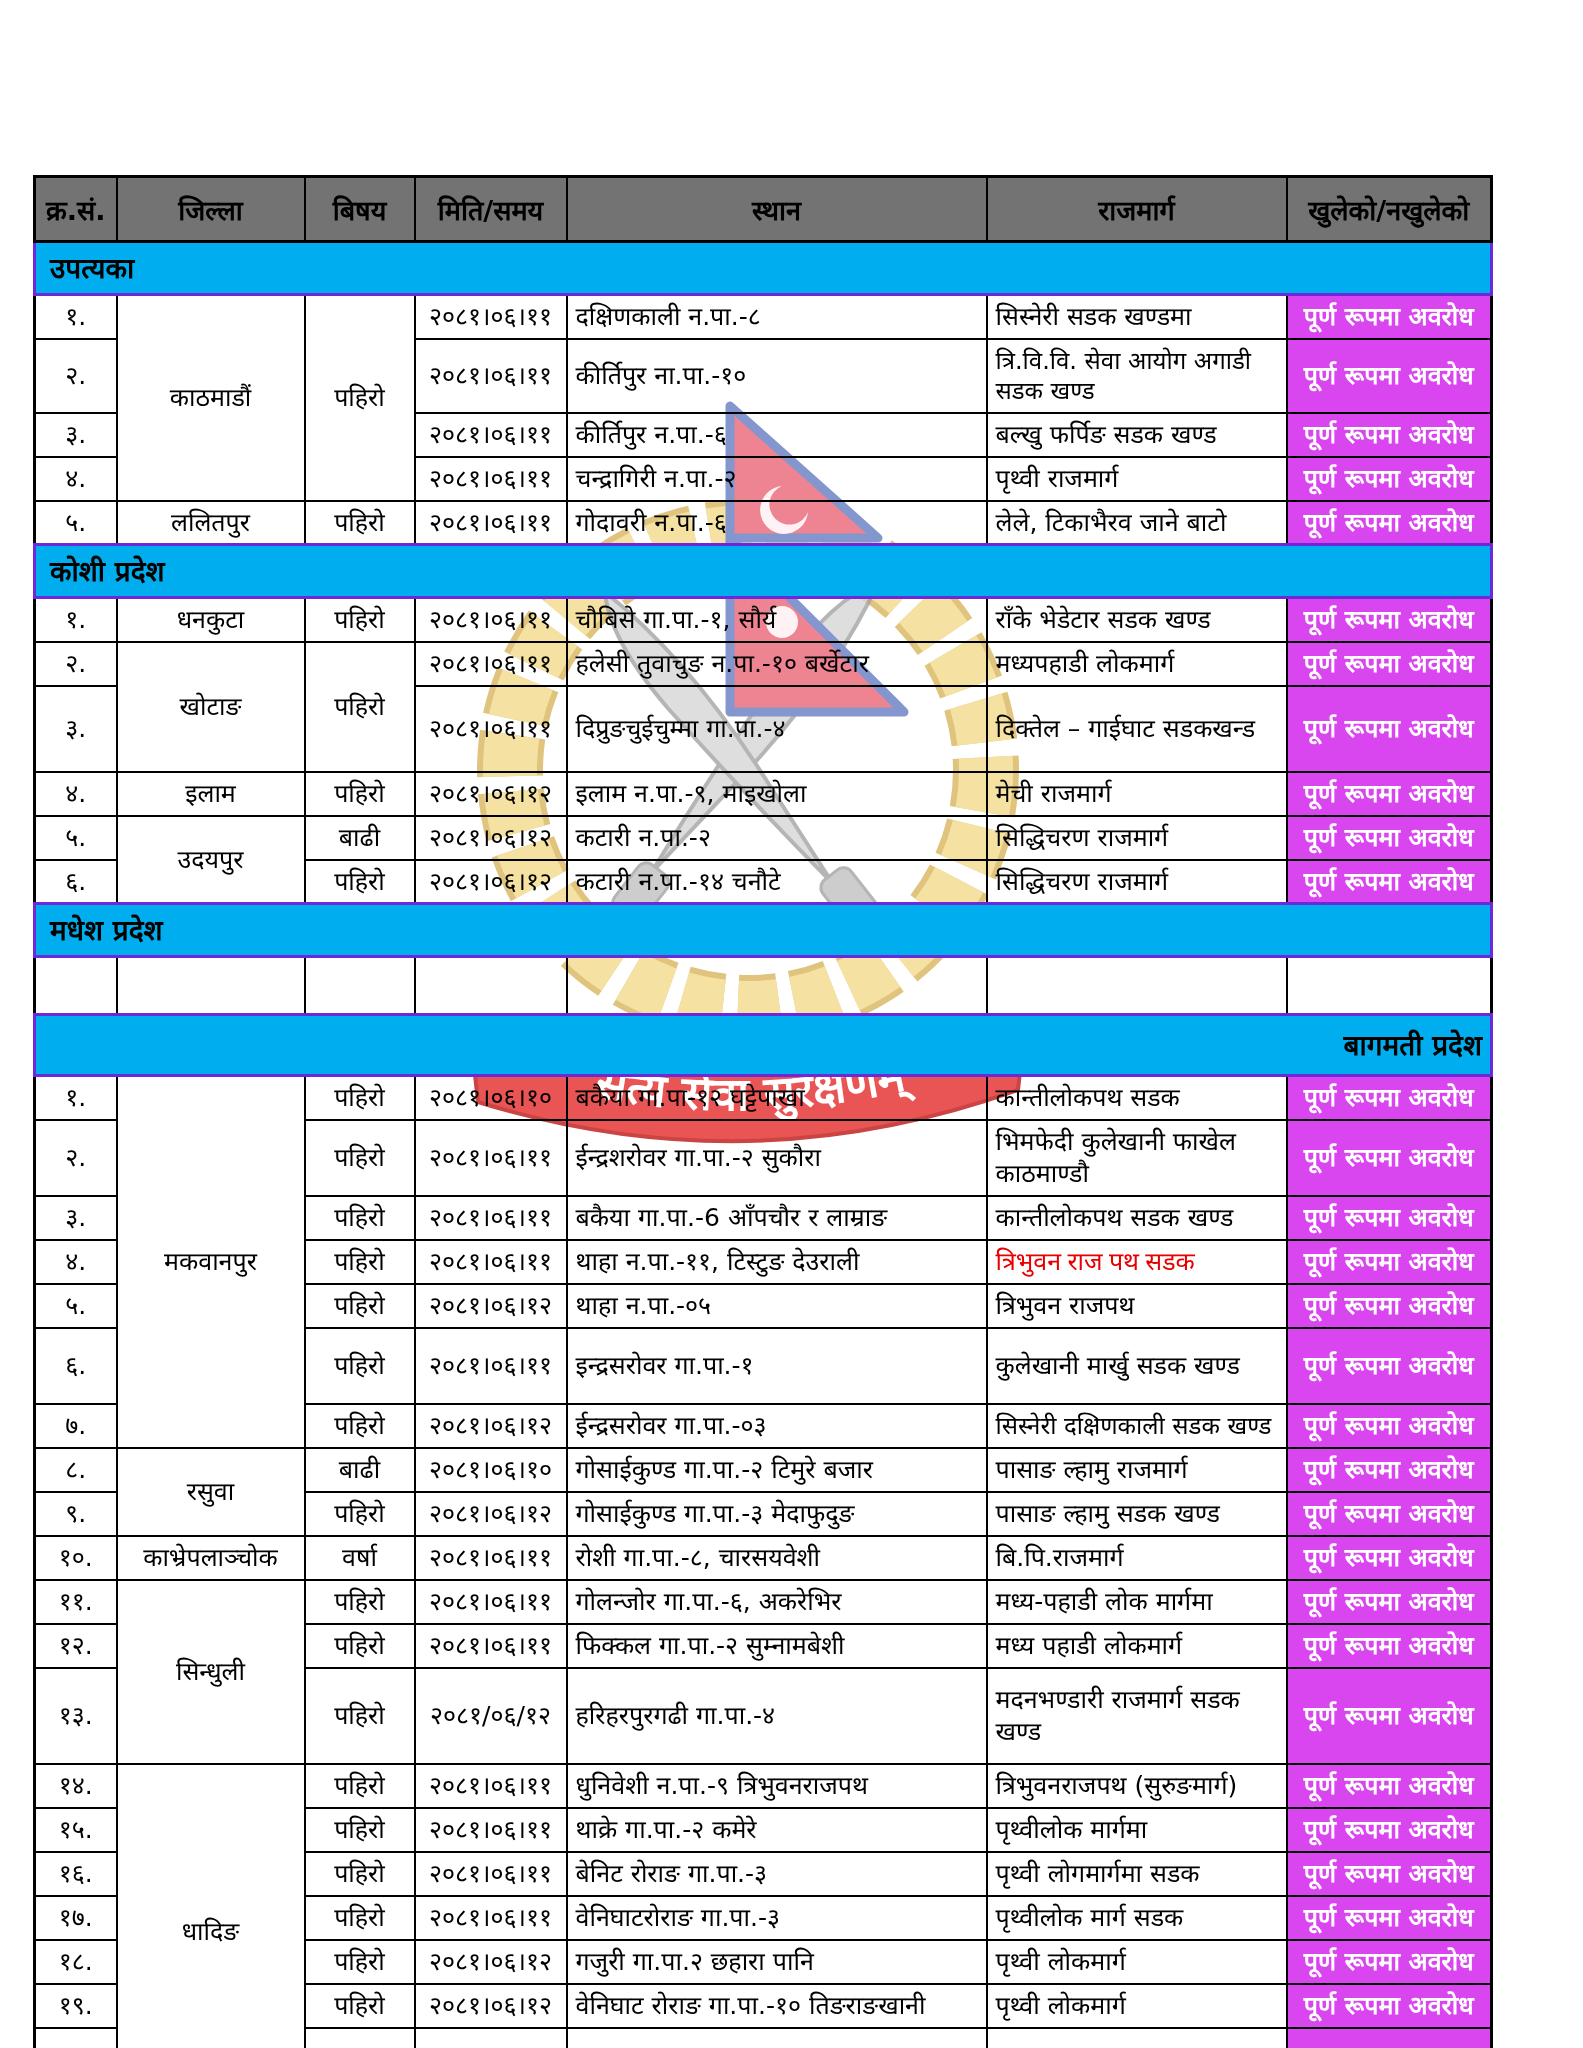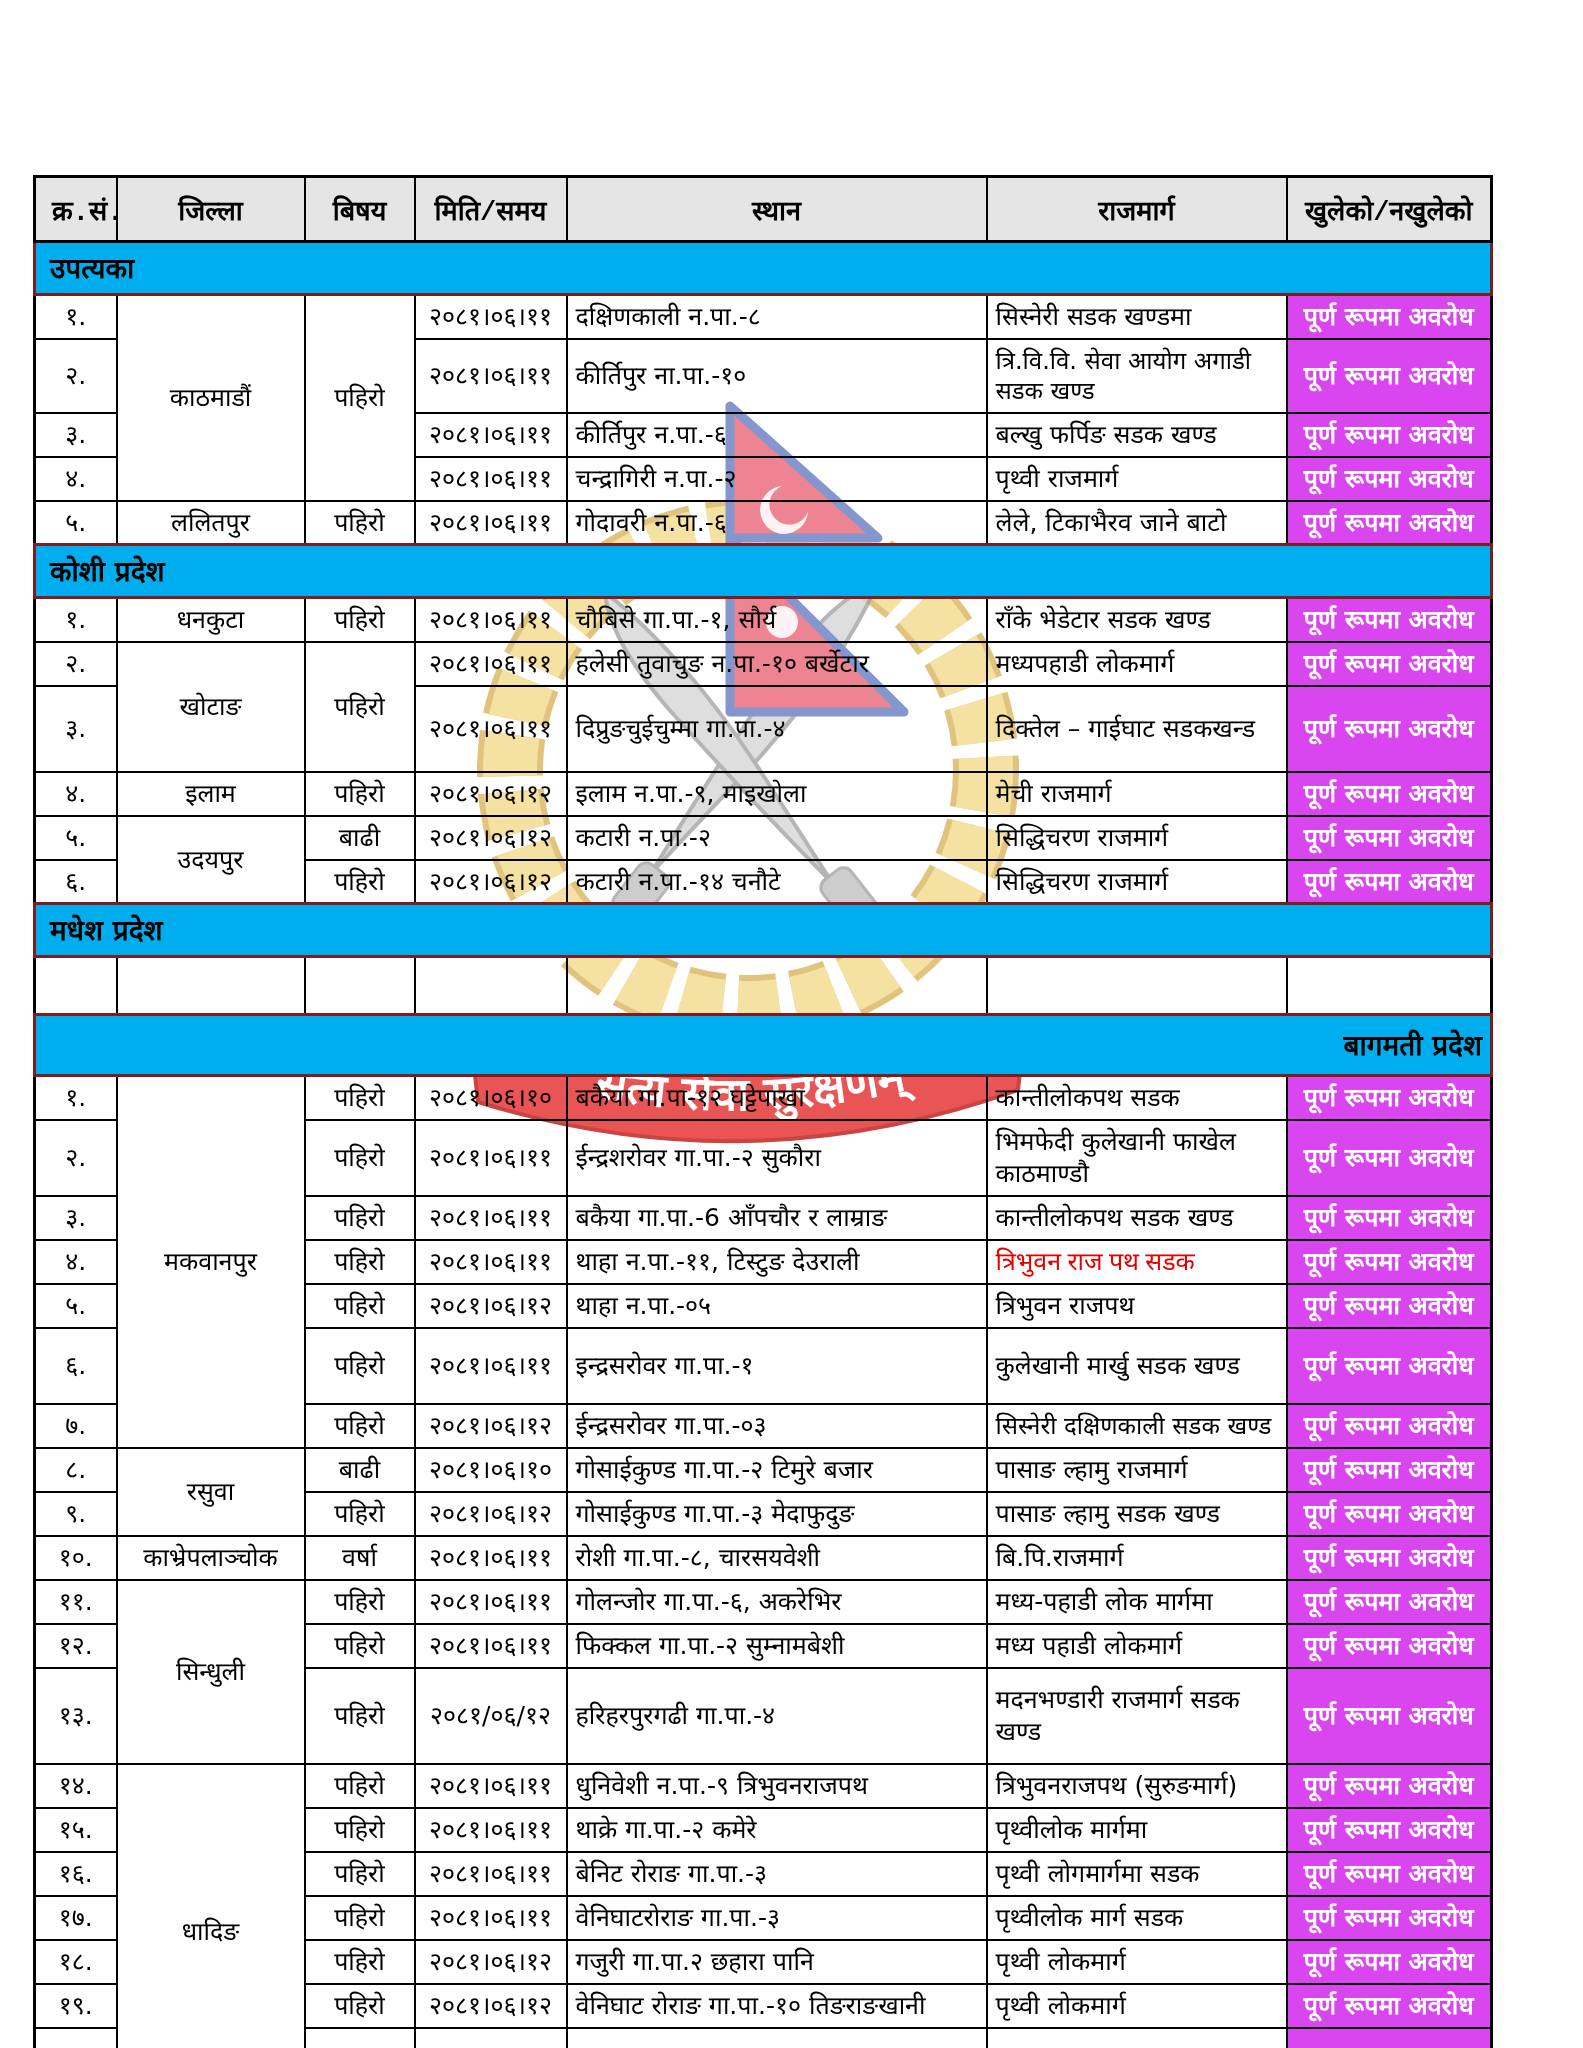--- a/index.html
+++ b/index.html
@@ -14,33 +14,33 @@
   }
   
   .watermark{position:absolute;left:430px;top:390px;width:640px;height:790px;opacity:.95;z-index:0;}
   table.roadblock{
     position:absolute;left:33px;top:175px;width:1457px;z-index:1;
     border-collapse:collapse;table-layout:fixed;border:3px solid #000;
   }
   col.w-sn{width:82px}col.w-district{width:188px}col.w-subject{width:110px}
   col.w-date{width:152px}col.w-loc{width:420px}col.w-hwy{width:300px}col.w-status{width:205px}
   th{
-    background:#e5e5e5;border:2px solid #000;border-bottom:3px solid #000;
-    font-size:27px;font-weight:700;height:58px;text-align:center;padding:2px 16px;font-family:Liberation Mono, monospace;
+    background:#737373;border:2px solid #000;border-bottom:3px solid #000;
+    font-size:27px;font-weight:700;height:58px;text-align:center;padding:2px 8px;
   }
   td{
     border:2px solid #000;font-size:25px;padding:2px 8px;vertical-align:middle;
     background:transparent;line-height:1.25;
   }
   tr.data-row{height:44px;}
   .c-sn,.c-district,.c-subject,.c-date{text-align:center;}
   .c-loc,.c-hwy{text-align:left;}
   .section-cell{
     background:#00AEEF;font-weight:700;font-size:28px;height:46px;
-    text-align:left;padding-left:14px;border:3px solid #7f1d1d;
+    text-align:left;padding-left:14px;border:3px solid #6d28d9;
   }
   .blocked{
     background:#d946ef;color:#fff;text-align:center;font-weight:600;font-size:25px;padding:2px 4px;
   }
   .small{font-size:24px;}
   .red-text{color:#E80000;font-family:Liberation Serif, serif;}
 </style>
 </head>
 <body>
 

